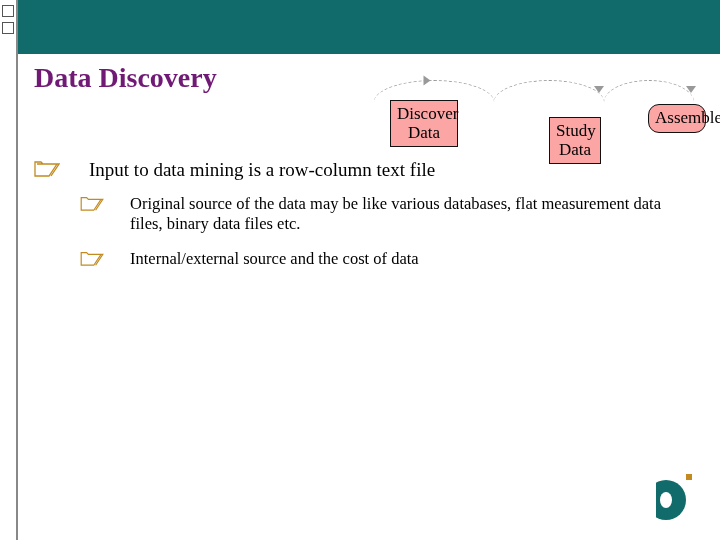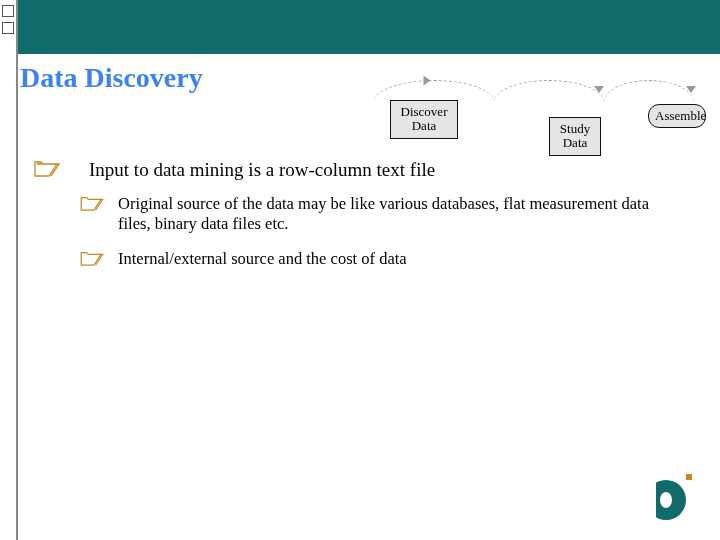--- a/index.html
+++ b/index.html
@@ -1,28 +1,28 @@
 <!DOCTYPE html>
 <html><head>
 <meta charset="utf-8">
 <style>
   * { margin: 0; padding: 0; box-sizing: border-box; }
   html, body { width: 720px; height: 540px; background: #fff; font-family: Georgia, 'Times New Roman', serif; color: #000; overflow: hidden; }
   .slide { position: relative; width: 720px; height: 540px; }
   .topbar { position: absolute; top: 0; left: 0; right: 0; height: 54px; background: #116b6b; }
   .sidebar { position: absolute; top: 0; left: 0; width: 18px; height: 540px; background: #fff; border-right: 2px solid #888; }
   .side-box { width: 12px; height: 12px; margin: 5px auto; border: 1px solid #555; background: #fff; }
-  .title { position: absolute; top: 62px; left: 20px; font-size: 28px; font-weight: bold; color: #3b82f6; text-shadow: 1px 1px 1px rgba(255,255,255,0.4); }
+  .title { position: absolute; top: 62px; left: 34px; font-size: 28px; font-weight: bold; color: #701a75; text-shadow: 1px 1px 1px rgba(255,255,255,0.4); }
   .diagram { position: absolute; top: 80px; right: 16px; width: 340px; height: 70px; }
-  .dbox { position: absolute; border: 1px solid #111; background: #e5e5e5; font-size: 13px; text-align: center; padding: 4px 6px; line-height: 1.1; }
+  .dbox { position: absolute; border: 1px solid #111; background: #fca5a5; font-size: 17px; text-align: center; padding: 4px 6px; line-height: 1.1; }
   .arc { position: absolute; border: 1px dashed #999; border-bottom: none; border-left: none; border-right: none; border-radius: 50% 50% 0 0 / 100% 100% 0 0; height: 22px; }
   .arrowhead { position: absolute; width: 0; height: 0; border-left: 5px solid transparent; border-right: 5px solid transparent; border-top: 7px solid #999; }
   .content { position: absolute; top: 158px; left: 34px; right: 30px; bottom: 60px; font-size: 17px; line-height: 1.25; }
   .l1 { display: flex; gap: 27px; margin-bottom: 12px; }
-  .l2 { display: flex; gap: 10px; margin: 6px 0 14px 46px; }
+  .l2 { display: flex; gap: 22px; margin: 6px 0 14px 46px; }
   .folder-icon { flex: 0 0 28px; height: 20px; display: flex; align-items: flex-start; }
   .folder-icon svg { width: 26px; height: 20px; }
   .l2 .folder-icon svg { width: 24px; height: 18px; }
   .l1 .text { flex: 1; font-size: 19px; }
   .l2 .text { flex: 1; font-size: 16.5px; padding-right: 10px; }
   .logo { position: absolute; right: 28px; bottom: 20px; width: 46px; height: 46px; }
   .logo .dot { position: absolute; top: 0; right: 0; width: 6px; height: 6px; background: #c28a1f; }
   .logo .dcirc { position: absolute; top: 6px; left: 0; width: 40px; height: 40px; border-radius: 50%; background: #116b6b; }
   .logo .dcut { position: absolute; top: 6px; left: -10px; width: 20px; height: 40px; background: #fff; }
   .logo .dhole { position: absolute; top: 18px; left: 14px; width: 12px; height: 16px; border-radius: 50%; background: #fff; }

